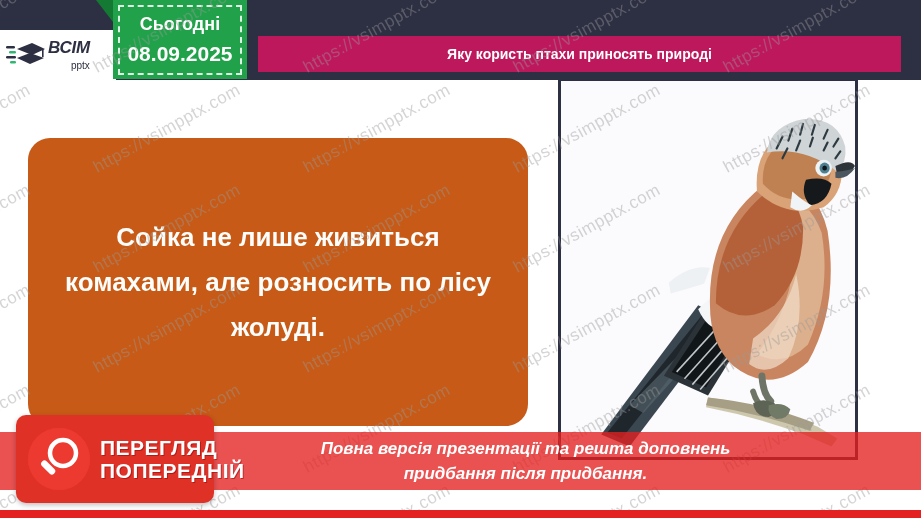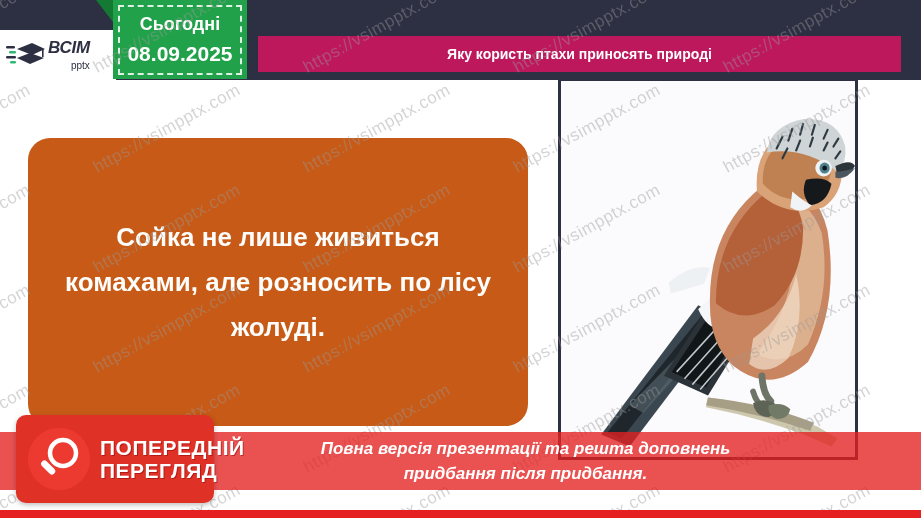--- a/index.html
+++ b/index.html
@@ -415,18 +415,18 @@
 
   <div class="preview-badge">
     <span class="badge-circle">
       <svg viewBox="0 0 62 62" width="62" height="62">
         <circle cx="31" cy="31" r="31" fill="#ec3a30"></circle>
         <circle cx="35" cy="25" r="13" fill="none" stroke="#ffffff" stroke-width="4.5"></circle>
         <rect x="12" y="36" width="17" height="6.5" rx="3" fill="#ffffff" transform="rotate(45 20 39)"></rect>
       </svg>
     </span>
     <span class="badge-label">
+      <span>ПЕРЕГЛЯД</span>
       <span>ПОПЕРЕДНІЙ</span>
-      <span>ПЕРЕГЛЯД</span>
     </span>
   </div>
 
 </div>
 
 </body></html>

